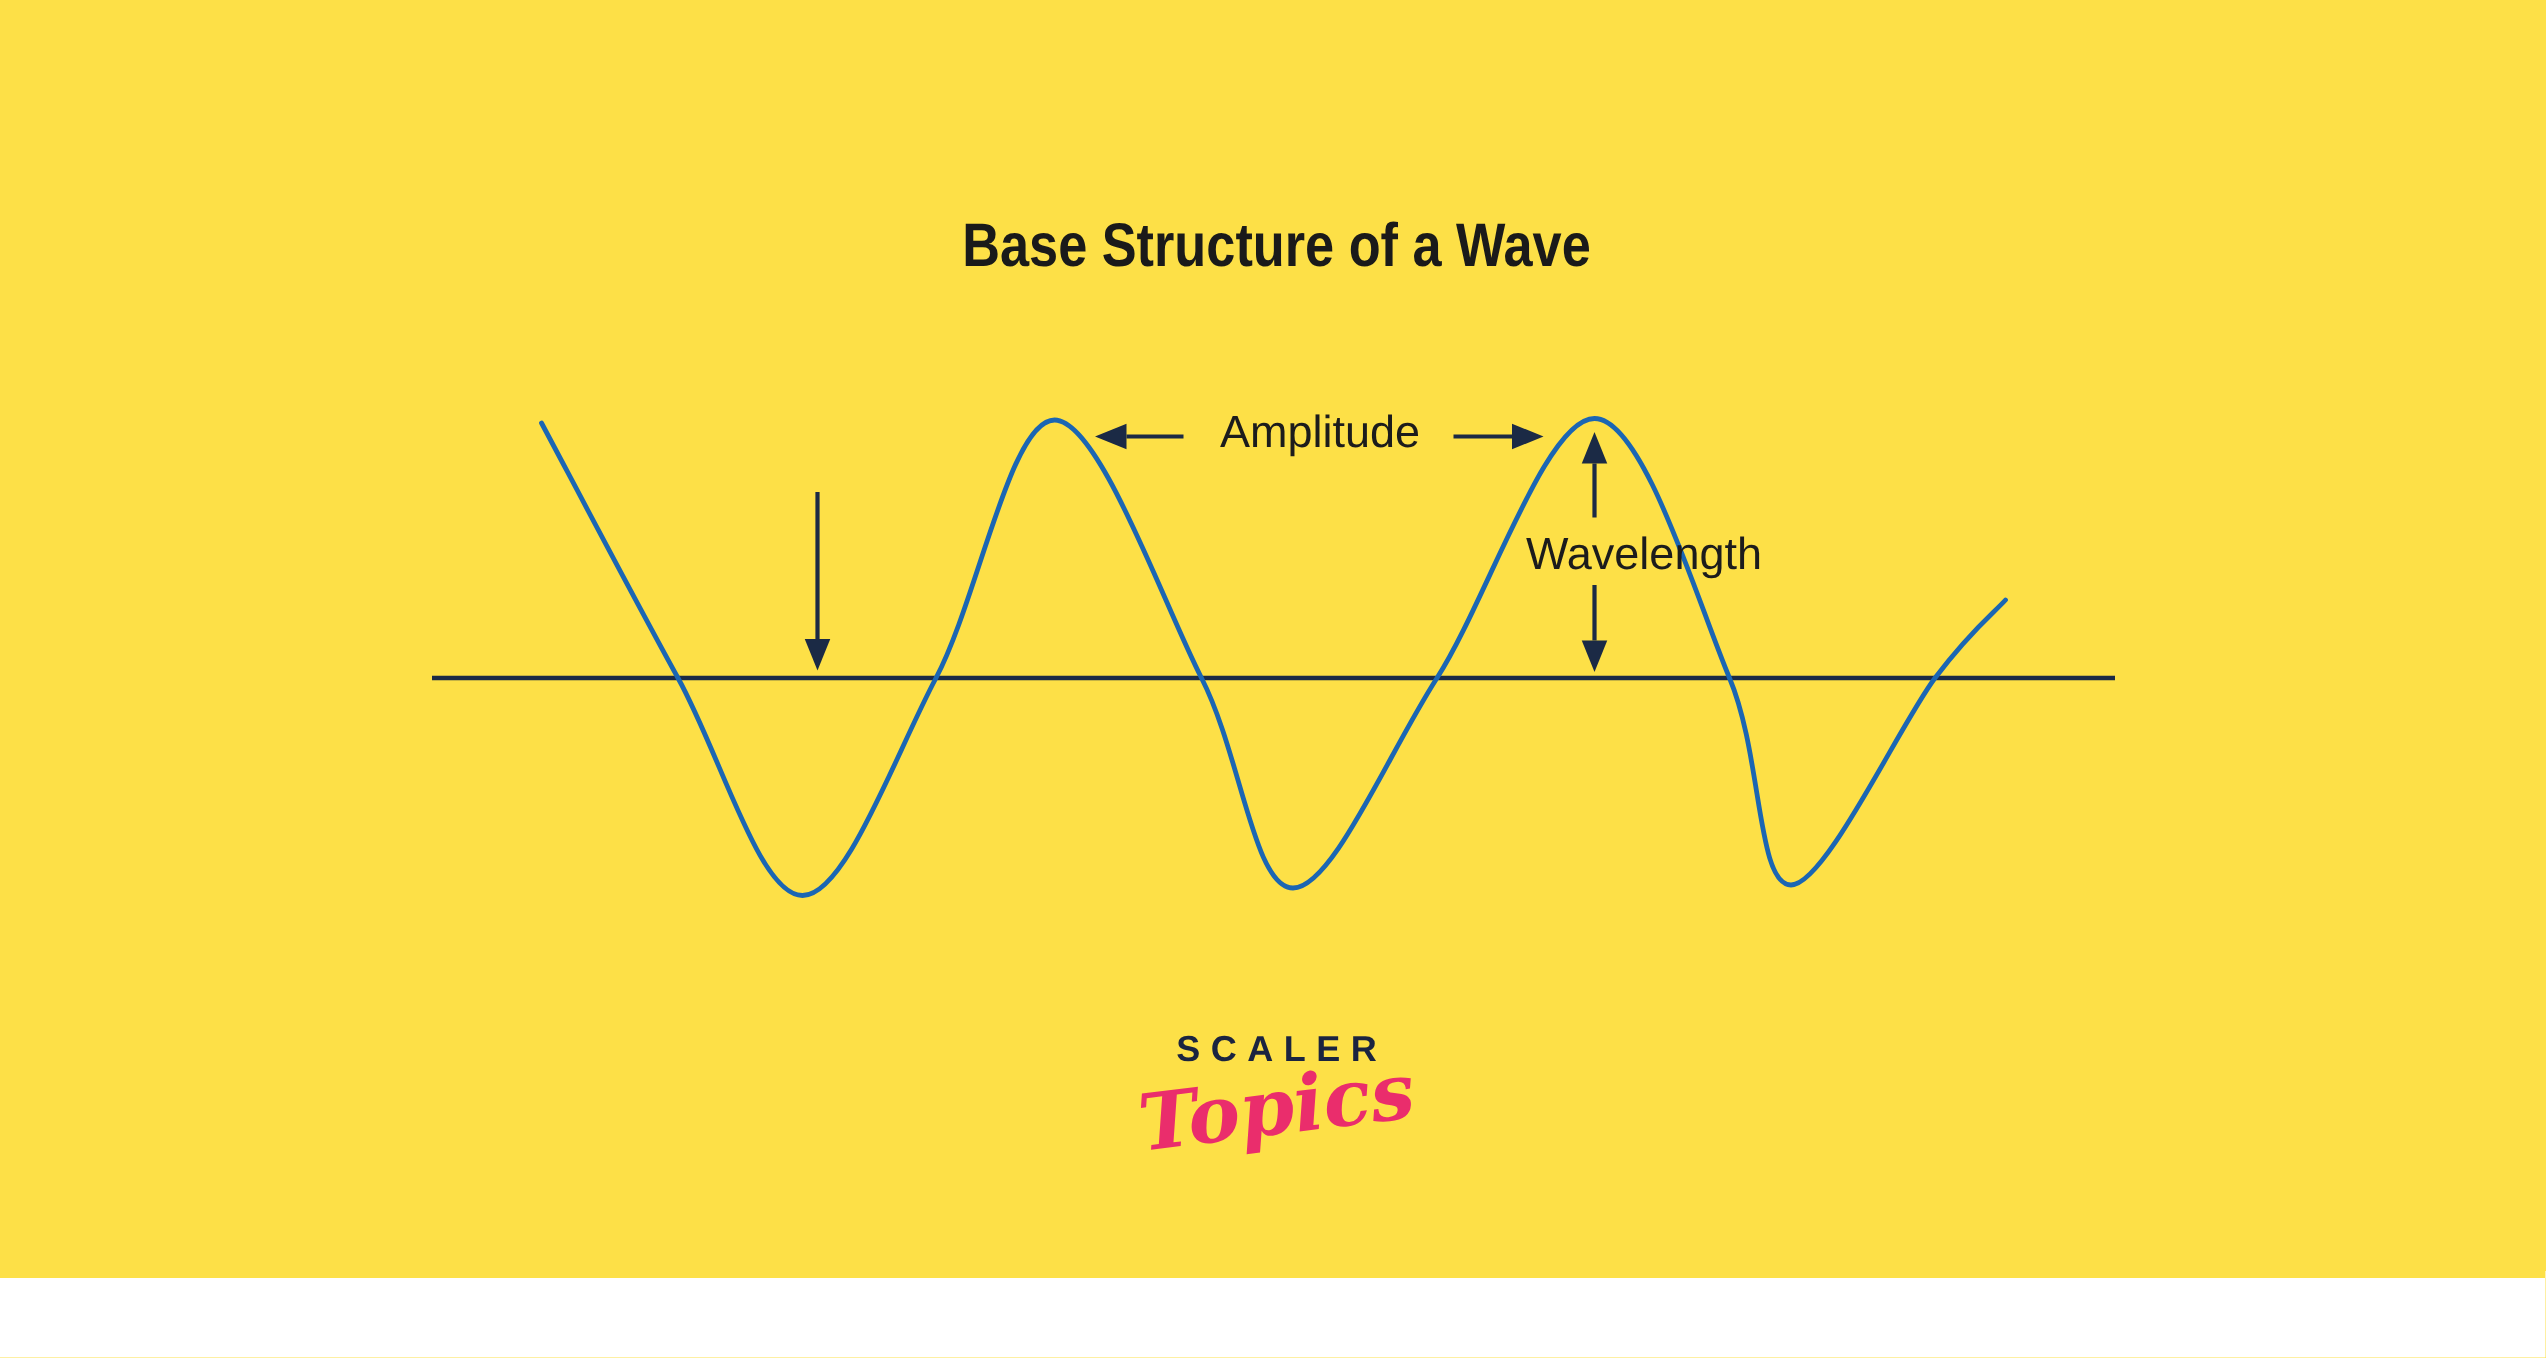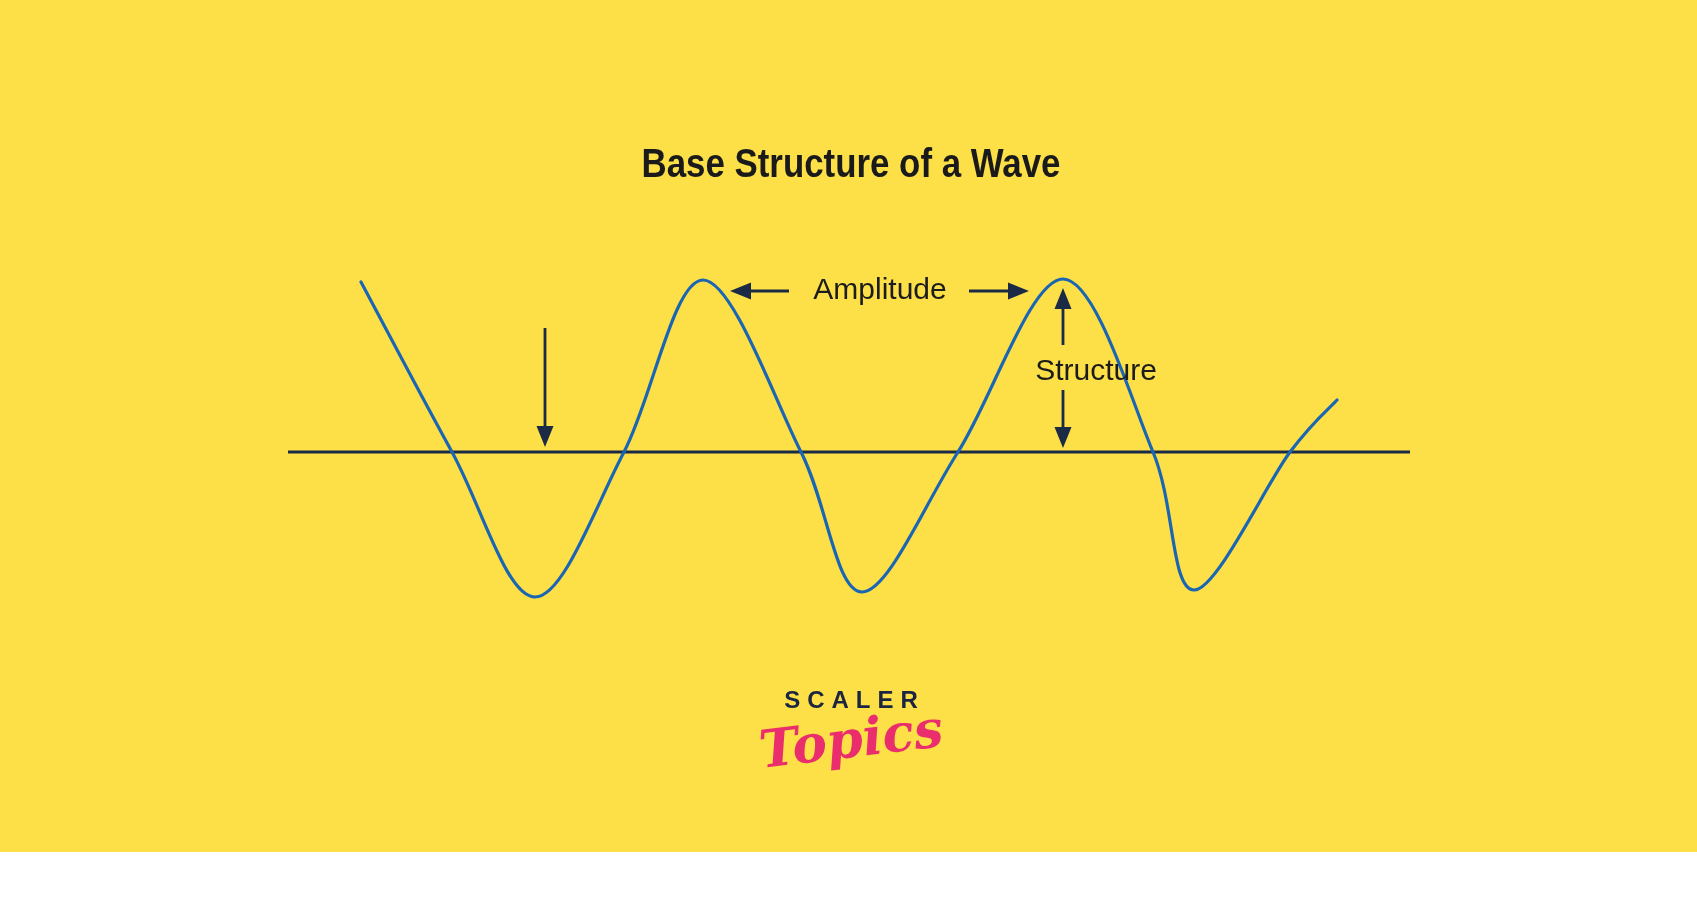--- a/index.html
+++ b/index.html
@@ -80,20 +80,20 @@
       <polygon points="1063,288 1071.5,309 1054.5,309" fill="#1b2a45"></polygon>
       <line x1="1063" y1="390" x2="1063" y2="427" stroke="#1b2a45" stroke-width="2.8"></line>
       <polygon points="1063,448 1054.5,427 1071.5,427" fill="#1b2a45"></polygon>
     </svg>
 
   <div class="title" style="left:851px">Base Structure of a Wave</div>
 
 
   <div class="label label-wavelength">Amplitude</div>
 
-  <div class="label label-amplitude">Structure</div>
+  <div class="label label-amplitude">Wavelength</div>
 
   <div class="logo">
     <div class="logo-primary">SCALER</div>
     <div class="logo-secondary">Topics</div>
   </div>
 
 </div>
 
 </body></html>

